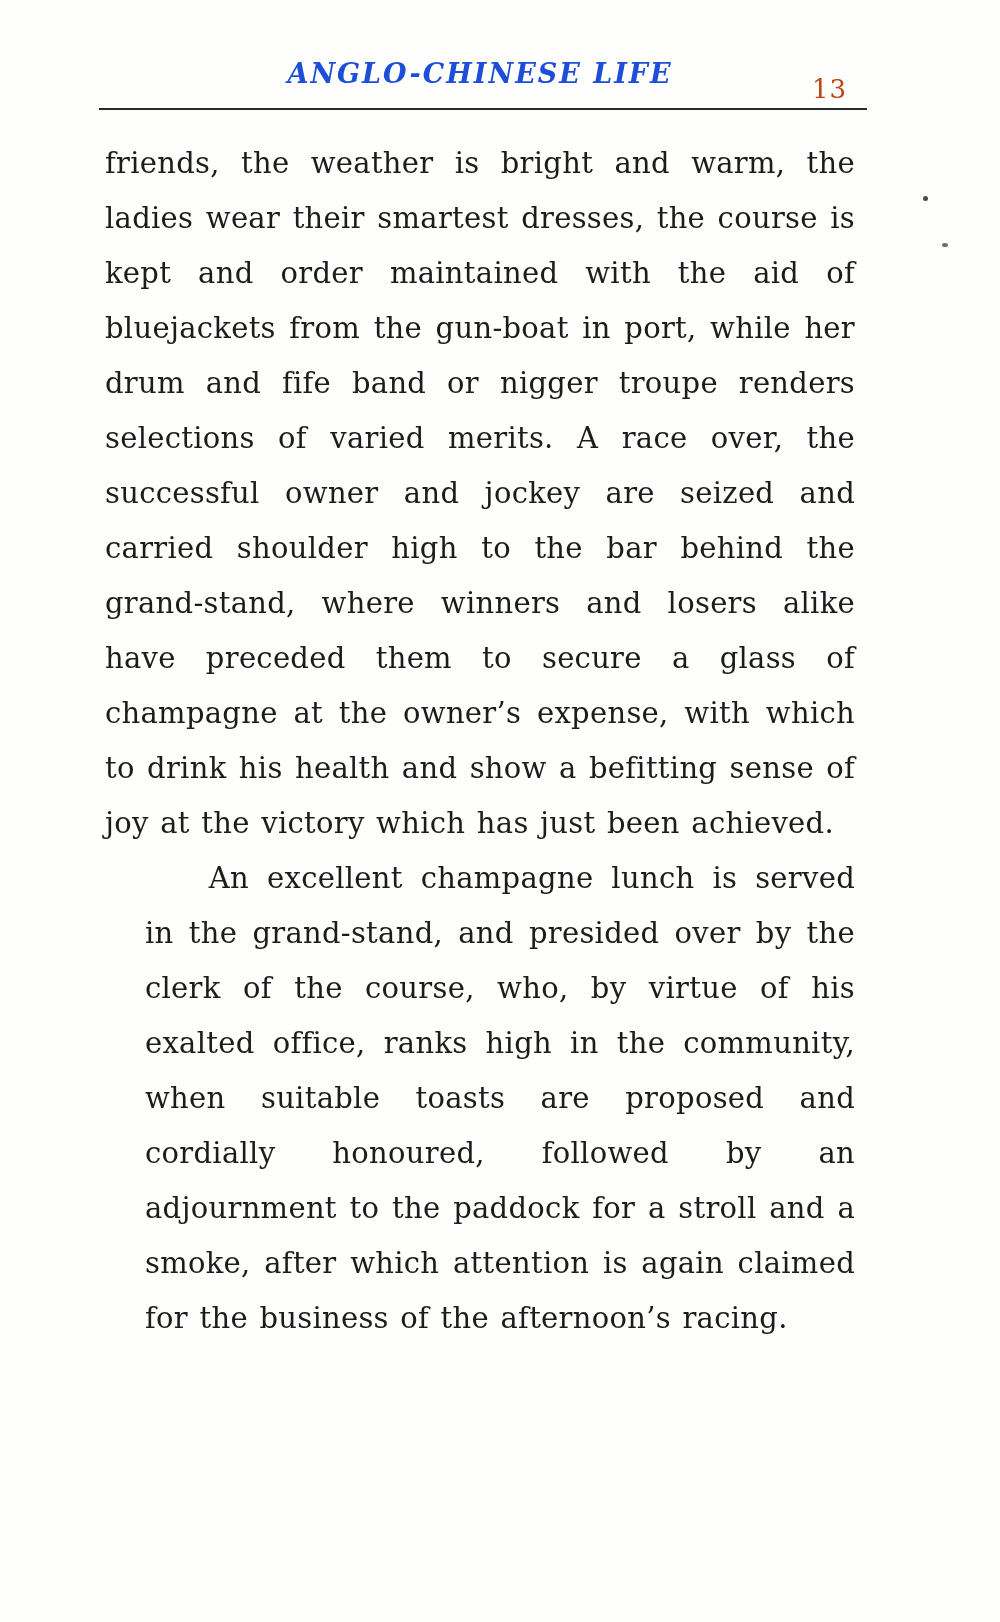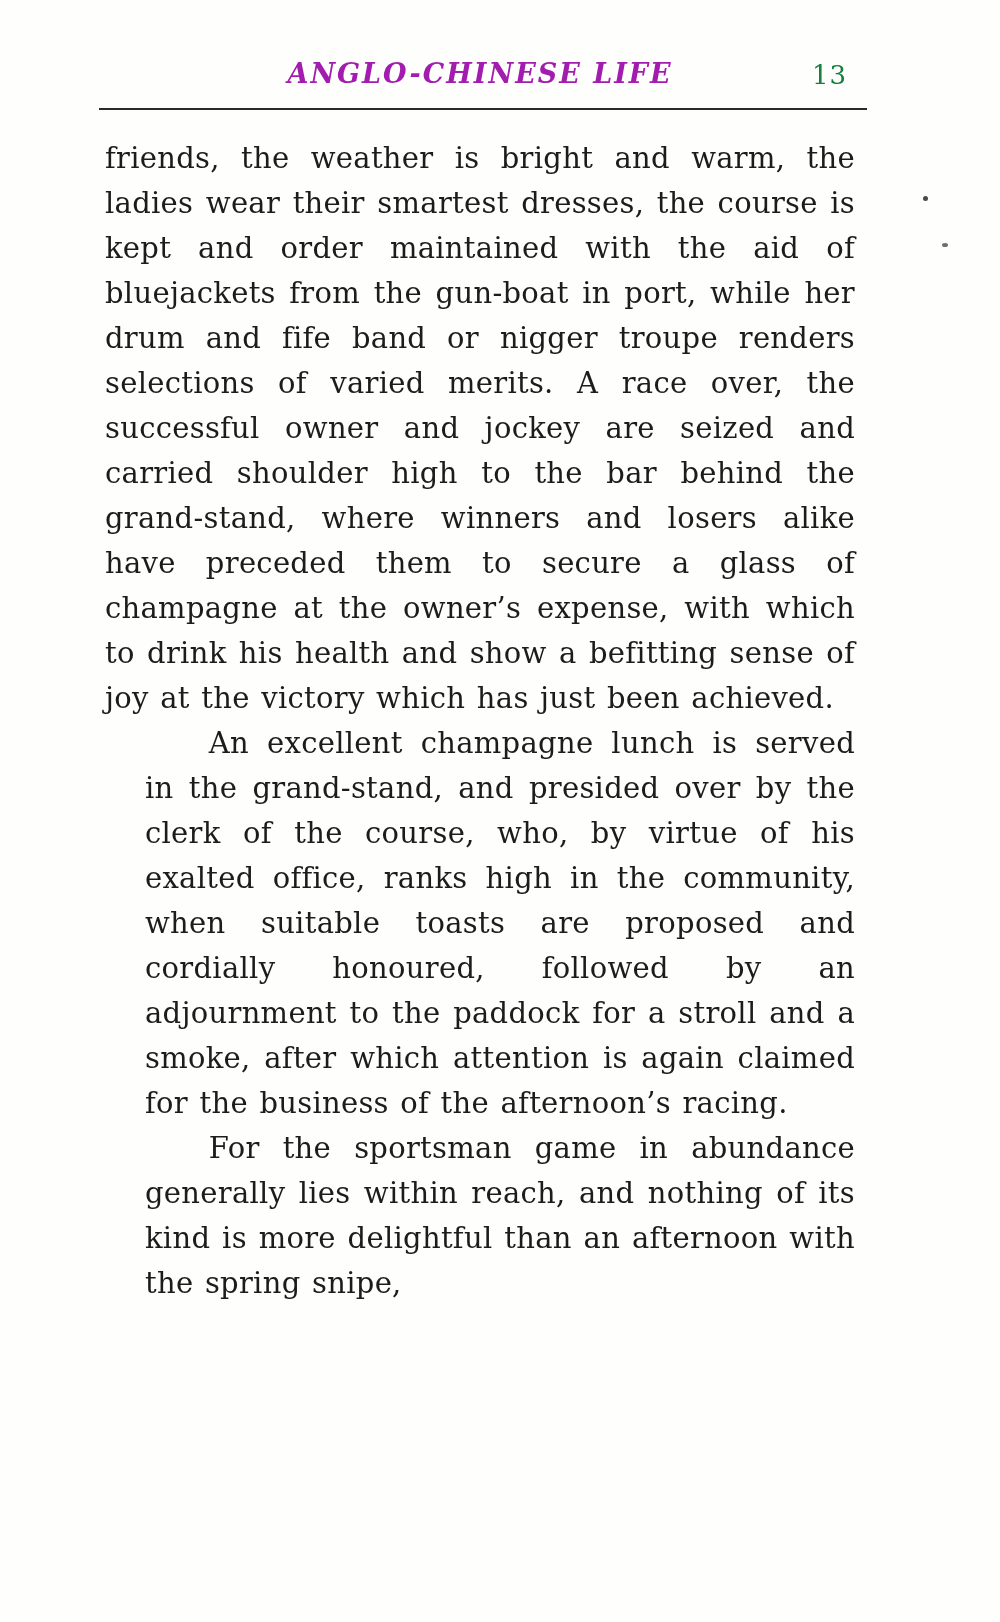--- a/index.html
+++ b/index.html
@@ -22,41 +22,41 @@
     position: relative;
     height: 46px;
   }
   .running-title {
     display: block;
     text-align: center;
     font-style: italic;
     font-weight: bold;
     font-size: 27px;
     letter-spacing: 2px;
-    color: #a21caf;
+    color: #1d4ed8;
     white-space: nowrap;
   }
   .page-number {
     position: absolute;
     right: 8px;
-    top: 2px;
+    top: 16px;
     font-size: 26px;
     letter-spacing: 1px;
-    color: #15803d;
+    color: #c2410c;
   }
   .head-rule {
     border: none;
     border-top: 2px solid #2a2a2a;
     margin: 4px -12px 0 -6px;
     height: 0;
   }
   .body-text {
     margin-top: 26px;
     font-size: 29px;
-    line-height: 45px;
+    line-height: 55px;
     text-align: justify;
     letter-spacing: 0.3px;
     word-spacing: 2px;
   }
   .body-text p {
     margin: 0;
   }
   .body-text p.indent {
     text-indent: 2.2em;
     margin-left: 40px;
@@ -77,19 +77,18 @@
   <div class="running-head">
     <span class="running-title">ANGLO-CHINESE LIFE</span>
     <span class="page-number">13</span>
   </div>
 
   <hr class="head-rule">
 
   <div class="body-text">
     <p>friends, the weather is bright and warm, the ladies wear their smartest dresses, the course is kept and order maintained with the aid of bluejackets from the gun-boat in port, while her drum and fife band or nigger troupe renders selections of varied merits. A race over, the successful owner and jockey are seized and carried shoulder high to the bar behind the grand-stand, where winners and losers alike have preceded them to secure a glass of champagne at the owner’s expense, with which to drink his health and show a befitting sense of joy at the victory which has just been achieved.</p>
     <p class="indent">An excellent champagne lunch is served in the grand-stand, and presided over by the clerk of the course, who, by virtue of his exalted office, ranks high in the community, when suitable toasts are proposed and cordially honoured, followed by an adjournment to the paddock for a stroll and a smoke, after which attention is again claimed for the business of the afternoon’s racing.</p>
-    <p class="indent">For the sportsman game in abundance generally lies within reach, and nothing of its kind is more delightful than an afternoon with the spring snipe,</p>
   </div>
 
   <span class="speck speck-1"></span>
   <span class="speck speck-2"></span>
 
 </div>
 
 </body></html>

